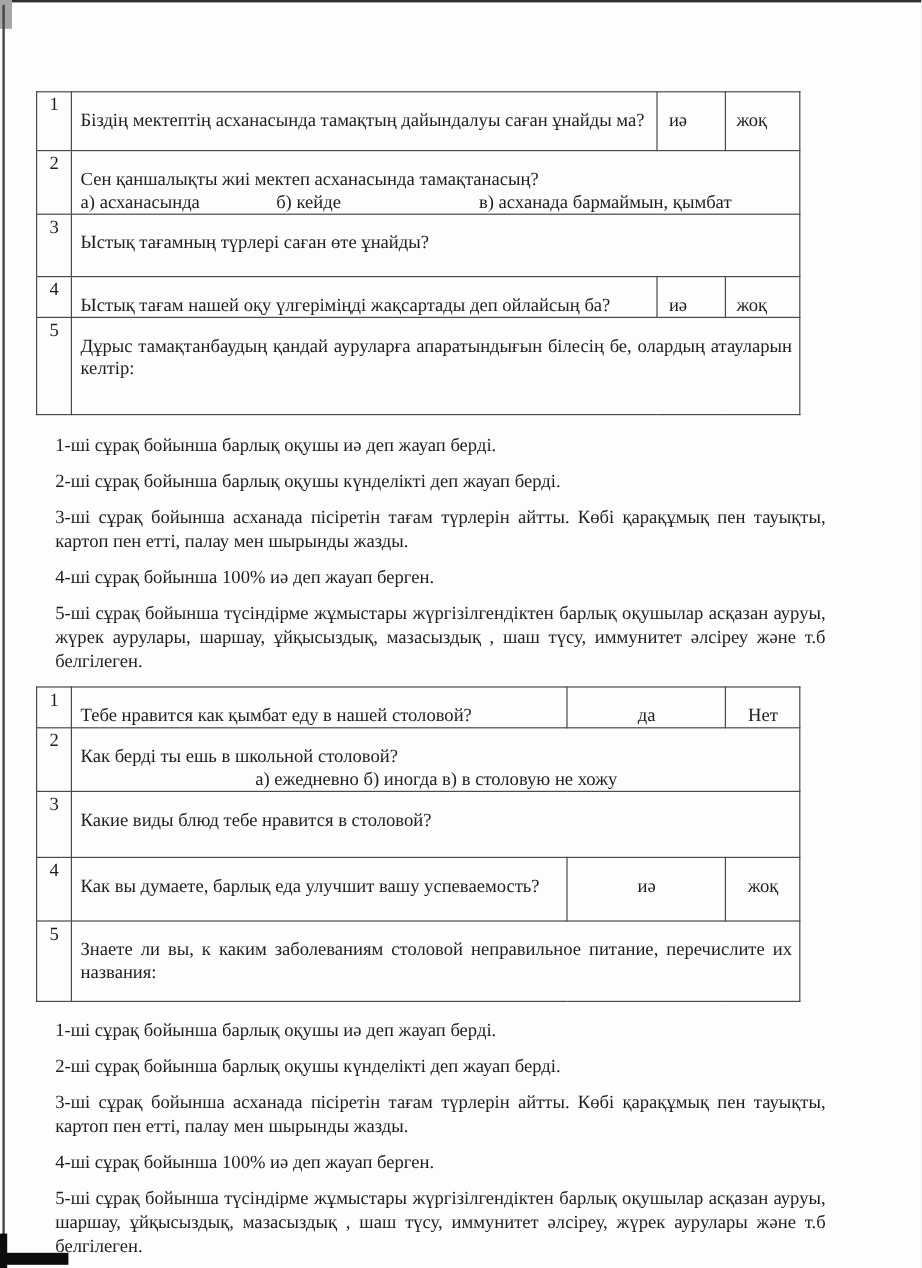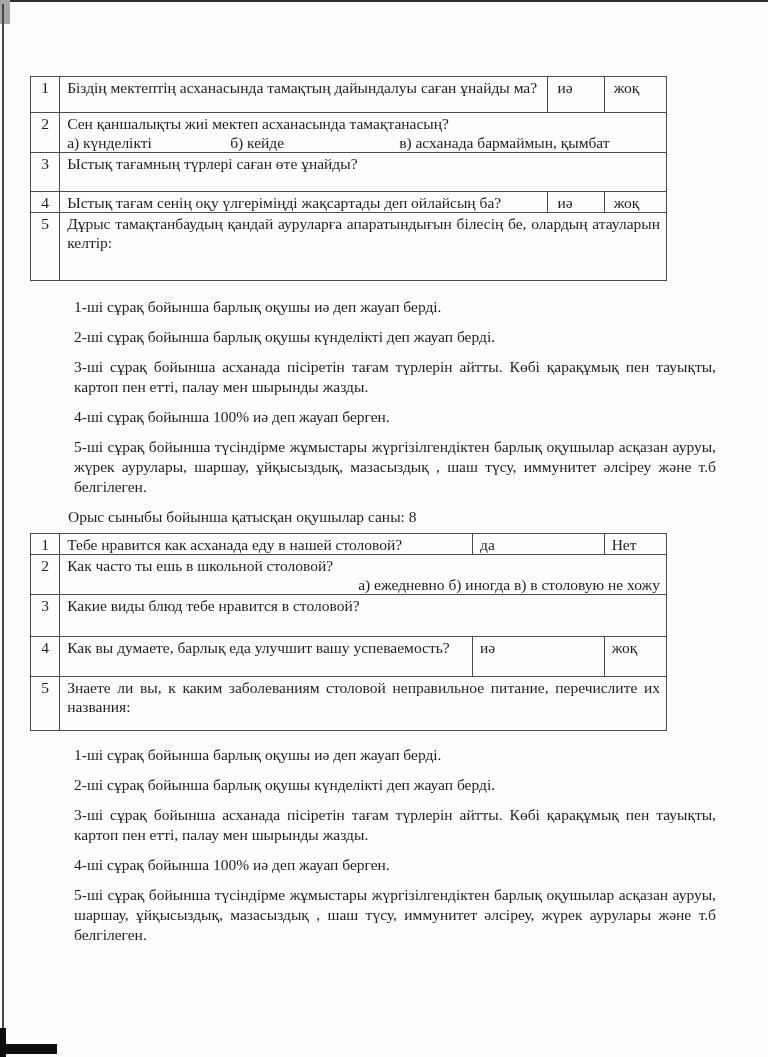--- a/index.html
+++ b/index.html
@@ -23,26 +23,26 @@
   .content{position:absolute;left:30px;top:76px;width:708px;}
 
   table.tbl{
     border-collapse:collapse;
     table-layout:fixed;
     width:637px;
   }
   .tbl td{
     border:1px solid #4a4a4a;
     vertical-align:top;
-    padding:1px 6px 0 7px;
+    padding:14px 6px 0 7px;
     text-align:justify;
   }
   .tbl td.num{text-align:center;padding:1px 2px 0 2px;}
   .tbl td.ans-kz{text-align:left;padding-left:9px;}
-  .tbl td.ans-ru{text-align:left;}
+  .tbl td.ans-ru{text-align:center;}
 
   
   .col-num{width:29px;}
   .kz .col-q{width:486px;}
   .kz .col-yes{width:56px;}
   .kz .col-no{width:62px;}
   
   .ru .col-q{width:411px;}
   .ru .col-yes{width:131px;}
   .ru .col-no{width:62px;}
@@ -56,26 +56,26 @@
   .ru .rh1 td{height:17px;}
   .ru .rh2 td{height:33px;}
   .ru .rh3 td{height:40px;}
   .ru .rh4 td{height:38px;}
   .ru .rh5 td{height:52px;}
 
   .opt-row{display:flex;}
   .opt-a{width:163px;flex:none;}
   .opt-b{width:169px;flex:none;}
   .opt-c{flex:1;}
-  .opts-center{text-align:right;}
+  .opts-center{text-align:center;}
 
   .para-block{margin:16px 0 0 0;}
   .para-block.second{margin-top:14px;}
   .para{
-    margin:0 0 10px 44px;
+    margin:0 0 10px 16px;
     width:642px;
     text-align:justify;
     line-height:20px;
   }
   .intro-line{
     margin:0 0 6px 38px;
     width:642px;
     line-height:20px;
   }
   table.tbl{margin-left:0;}
@@ -105,71 +105,70 @@
         <td class="num">1</td>
         <td class="q">Біздің мектептің асханасында тамақтың дайындалуы саған ұнайды ма?</td>
         <td class="ans-kz">иә</td>
         <td class="ans-kz">жоқ</td>
       </tr>
       <tr class="rh2">
         <td class="num">2</td>
         <td class="q" colspan="3">
           <div>Сен қаншалықты жиі мектеп асханасында тамақтанасың?</div>
           <div class="opt-row">
-            <span class="opt-a">а) күнделікті</span>
+            <span class="opt-a">а) асханасында</span>
             <span class="opt-b">б) кейде</span>
             <span class="opt-c">в) асханада бармаймын, қымбат</span>
           </div>
         </td>
       </tr>
       <tr class="rh3">
         <td class="num">3</td>
         <td class="q" colspan="3">Ыстық тағамның түрлері саған өте ұнайды?</td>
       </tr>
       <tr class="rh4">
         <td class="num">4</td>
-        <td class="q">Ыстық тағам сенің оқу үлгеріміңді жақсартады деп ойлайсың ба?</td>
+        <td class="q">Ыстық тағам нашей оқу үлгеріміңді жақсартады деп ойлайсың ба?</td>
         <td class="ans-kz">иә</td>
         <td class="ans-kz">жоқ</td>
       </tr>
       <tr class="rh5">
         <td class="num">5</td>
         <td class="q" colspan="3">Дұрыс тамақтанбаудың қандай ауруларға апаратындығын білесің бе, олардың атауларын келтір:</td>
       </tr>
     </tbody>
       </table>
 
     <div class="para-block">
       <p class="para">1-ші сұрақ бойынша барлық оқушы иә деп жауап берді.</p>
       <p class="para">2-ші сұрақ бойынша барлық оқушы күнделікті деп жауап берді.</p>
       <p class="para">3-ші сұрақ бойынша асханада пісіретін тағам түрлерін айтты. Көбі қарақұмық пен тауықты, картоп пен етті, палау мен шырынды жазды.</p>
       <p class="para">4-ші сұрақ бойынша 100% иә деп жауап берген.</p>
       <p class="para">5-ші сұрақ бойынша түсіндірме жұмыстары жүргізілгендіктен барлық оқушылар асқазан ауруы, жүрек аурулары, шаршау, ұйқысыздық, мазасыздық , шаш түсу, иммунитет әлсіреу және т.б белгілеген.</p>
     </div>
 
-    <p class="intro-line">Орыс сыныбы бойынша қатысқан оқушылар саны: 8</p>
 
     <table class="tbl ru">
       <colgroup>
         <col class="col-num">
           <col class="col-q">
           <col class="col-yes">
           <col class="col-no">
       </colgroup>
       <tbody>
           <tr class="rh1">
         <td class="num">1</td>
-        <td class="q">Тебе нравится как асханада еду в нашей столовой?</td>
+        <td class="q">Тебе нравится как қымбат еду в нашей столовой?</td>
         <td class="ans-ru">да</td>
         <td class="ans-ru">Нет</td>
       </tr>
       <tr class="rh2">
         <td class="num">2</td>
         <td class="q" colspan="3">
-          <div>Как часто ты ешь в школьной столовой?</div>
+          <div>Как берді ты ешь в школьной столовой?</div>
           <div class="opts-center">а) ежедневно б) иногда в) в столовую не хожу</div>
         </td>
       </tr>
       <tr class="rh3">
         <td class="num">3</td>
         <td class="q" colspan="3">Какие виды блюд тебе нравится в столовой?</td>
       </tr>
       <tr class="rh4">
         <td class="num">4</td>
         <td class="q">Как вы думаете, барлық еда улучшит вашу успеваемость?</td>

